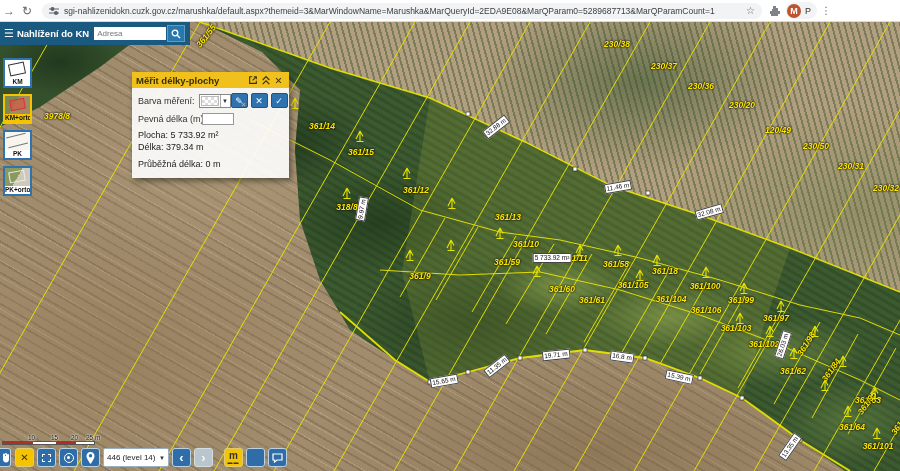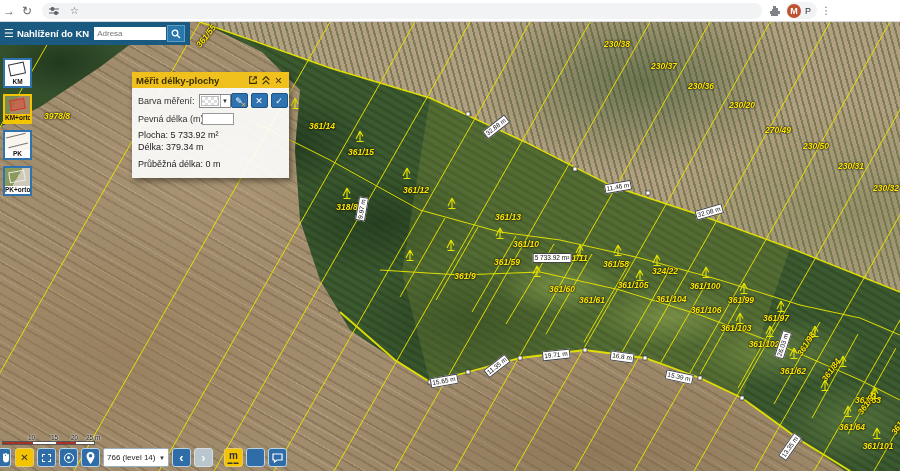--- a/index.html
+++ b/index.html
@@ -211,49 +211,49 @@
   </svg>
 
   <div class="map-labels">
       <div class="plabel" style="left: 57px; top: 94px; transform: translate(-50%, -50%) rotate(0deg);">3978/8</div>
       <div class="plabel" style="left: 206px; top: 14px; transform: translate(-50%, -50%) rotate(-52deg);">361/55</div>
       <div class="plabel" style="left: 322px; top: 104px; transform: translate(-50%, -50%) rotate(0deg);">361/14</div>
       <div class="plabel" style="left: 361px; top: 130px; transform: translate(-50%, -50%) rotate(0deg);">361/15</div>
       <div class="plabel" style="left: 347px; top: 185px; transform: translate(-50%, -50%) rotate(0deg);">318/8</div>
       <div class="plabel" style="left: 416px; top: 168px; transform: translate(-50%, -50%) rotate(0deg);">361/12</div>
       <div class="plabel" style="left: 474px; top: 195px; transform: translate(-50%, -50%) rotate(0deg); margin-left: 34px;">361/13</div>
-      <div class="plabel" style="left: 420px; top: 254px; transform: translate(-50%, -50%) rotate(0deg); margin-left: 45px;">361/9</div>
+      <div class="plabel" style="left: 420px; top: 254px; transform: translate(-50%, -50%) rotate(0deg);">361/9</div>
       <div class="plabel" style="left: 526px; top: 222px; transform: translate(-50%, -50%) rotate(0deg);">361/10</div>
       <div class="plabel" style="left: 507px; top: 240px; transform: translate(-50%, -50%) rotate(0deg);">361/59</div>
       <div class="plabel" style="left: 575px; top: 236px; transform: translate(-50%, -50%) rotate(0deg);">361/11</div>
       <div class="plabel" style="left: 616px; top: 242px; transform: translate(-50%, -50%) rotate(0deg);">361/58</div>
       <div class="plabel" style="left: 562px; top: 267px; transform: translate(-50%, -50%) rotate(0deg);">361/60</div>
       <div class="plabel" style="left: 592px; top: 278px; transform: translate(-50%, -50%) rotate(0deg);">361/61</div>
-      <div class="plabel" style="left: 665px; top: 249px; transform: translate(-50%, -50%) rotate(0deg);">324/22</div>
+      <div class="plabel" style="left: 665px; top: 249px; transform: translate(-50%, -50%) rotate(0deg);">361/18</div>
       <div class="plabel" style="left: 633px; top: 263px; transform: translate(-50%, -50%) rotate(0deg);">361/105</div>
       <div class="plabel" style="left: 705px; top: 264px; transform: translate(-50%, -50%) rotate(0deg);">361/100</div>
       <div class="plabel" style="left: 671px; top: 277px; transform: translate(-50%, -50%) rotate(0deg);">361/104</div>
       <div class="plabel" style="left: 741px; top: 278px; transform: translate(-50%, -50%) rotate(0deg);">361/99</div>
       <div class="plabel" style="left: 706px; top: 288px; transform: translate(-50%, -50%) rotate(0deg);">361/106</div>
       <div class="plabel" style="left: 776px; top: 296px; transform: translate(-50%, -50%) rotate(0deg);">361/97</div>
       <div class="plabel" style="left: 736px; top: 306px; transform: translate(-50%, -50%) rotate(0deg);">361/103</div>
       <div class="plabel" style="left: 764px; top: 322px; transform: translate(-50%, -50%) rotate(0deg);">361/102</div>
       <div class="plabel" style="left: 806px; top: 322px; transform: translate(-50%, -50%) rotate(-58deg);">361/98</div>
       <div class="plabel" style="left: 793px; top: 349px; transform: translate(-50%, -50%) rotate(0deg);">361/62</div>
       <div class="plabel" style="left: 831px; top: 348px; transform: translate(-50%, -50%) rotate(-55deg);">361/84</div>
       <div class="plabel" style="left: 868px; top: 378px; transform: translate(-50%, -50%) rotate(0deg);">361/63</div>
       <div class="plabel" style="left: 867px; top: 381px; transform: translate(-50%, -50%) rotate(-55deg);">361/95</div>
       <div class="plabel" style="left: 852px; top: 405px; transform: translate(-50%, -50%) rotate(0deg);">361/64</div>
       <div class="plabel" style="left: 878px; top: 424px; transform: translate(-50%, -50%) rotate(0deg);">361/101</div>
       <div class="plabel" style="left: 897px; top: 406px; transform: translate(-50%, -50%) rotate(-55deg);">361</div>
       <div class="plabel" style="left: 617px; top: 22px; transform: translate(-50%, -50%) rotate(0deg);">230/38</div>
       <div class="plabel" style="left: 664px; top: 44px; transform: translate(-50%, -50%) rotate(0deg);">230/37</div>
       <div class="plabel" style="left: 701px; top: 64px; transform: translate(-50%, -50%) rotate(0deg);">230/36</div>
       <div class="plabel" style="left: 742px; top: 83px; transform: translate(-50%, -50%) rotate(0deg);">230/20</div>
-      <div class="plabel" style="left: 778px; top: 108px; transform: translate(-50%, -50%) rotate(0deg);">270/49</div>
+      <div class="plabel" style="left: 778px; top: 108px; transform: translate(-50%, -50%) rotate(0deg);">120/49</div>
       <div class="plabel" style="left: 816px; top: 124px; transform: translate(-50%, -50%) rotate(0deg);">230/50</div>
       <div class="plabel" style="left: 851px; top: 144px; transform: translate(-50%, -50%) rotate(0deg);">230/31</div>
       <div class="plabel" style="left: 886px; top: 166px; transform: translate(-50%, -50%) rotate(0deg);">230/32</div>
       <div class="mlabel" style="left: 496px; top: 105px; transform: translate(-50%, -50%) rotate(-38deg);">32.88 m</div>
       <div class="mlabel" style="left: 618px; top: 165px; transform: translate(-50%, -50%) rotate(-10deg);">11.46 m</div>
       <div class="mlabel" style="left: 709px; top: 190px; transform: translate(-50%, -50%) rotate(-16deg);">32.08 m</div>
       <div class="mlabel" style="left: 552px; top: 236px; transform: translate(-50%, -50%) rotate(0deg);">5 733.92 m²</div>
       <div class="mlabel" style="left: 362px; top: 187px; transform: translate(-50%, -50%) rotate(-80deg);">9.97 m</div>
       <div class="mlabel" style="left: 444px; top: 359px; transform: translate(-50%, -50%) rotate(-10deg);">15.65 m</div>
       <div class="mlabel" style="left: 497px; top: 344px; transform: translate(-50%, -50%) rotate(-38deg);">11.35 m</div>
@@ -347,20 +347,21 @@
     <span class="tune-icon">
       <svg width="10" height="10" viewBox="0 0 10 10">
           <g stroke="#5f6368" stroke-width="1.2">
         <line x1="0" y1="3" x2="10" y2="3"></line>
             <line x1="0" y1="7" x2="10" y2="7"></line>
         <circle cx="3.5" cy="3" r="1.4" fill="#5f6368"></circle>
             <circle cx="7" cy="7" r="1.4" fill="#5f6368"></circle>
       </g>
         </svg>
     </span>
+    <span class="url">sgi-nahlizenidokn.cuzk.gov.cz/marushka/default.aspx?themeid=3&amp;MarWindowName=Marushka&amp;MarQueryId=2EDA9E08&amp;MarQParam0=5289687713&amp;MarQParamCount=1</span>
     <span class="star">☆</span>
   </div>
   <span class="ext-icon">
     <svg width="11" height="11" viewBox="0 0 11 11">
         <path fill="#5f6368" d="M4 1h3v2h2v3h2v3H9v2H2V9H1V6h2V4h1z" opacity="0.8"></path>
       </svg>
   </span>
   <div class="profile-chip">
     <span class="avatar">M</span>
     <span class="profile-name">P</span>
@@ -474,21 +475,21 @@
   </span>
   <span class="tb-btn">
     <span class="target-ico"></span>
   </span>
   <span class="tb-btn">
     <svg width="9" height="12" viewBox="0 0 9 12">
         <path fill="#fff" d="M4.5 0C2 0 .5 1.8.5 4c0 2.8 4 8 4 8s4-5.2 4-8c0-2.2-1.5-4-4-4zm0 5.5A1.7 1.7 0 114.5 2a1.7 1.7 0 010 3.5z"></path>
       </svg>
   </span>
   <span class="tb-dd">
-    <span>766 (level 14)</span>
+    <span>446 (level 14)</span>
     <span class="dd-car">▼</span>
   </span>
   <span class="tb-btn" style="font-weight:bold;font-size:13px">‹</span>
   <span class="tb-btn disabled" style="font-weight:bold;font-size:13px">›</span>
   <span class="gap8"></span>
   <span class="tb-btn yellow">
     <span class="m-ico"><span>m</span><span class="rule">▬▬</span></span>
   </span>
   <span class="tb-btn">
     <span class="kn-lab">KN</span>

